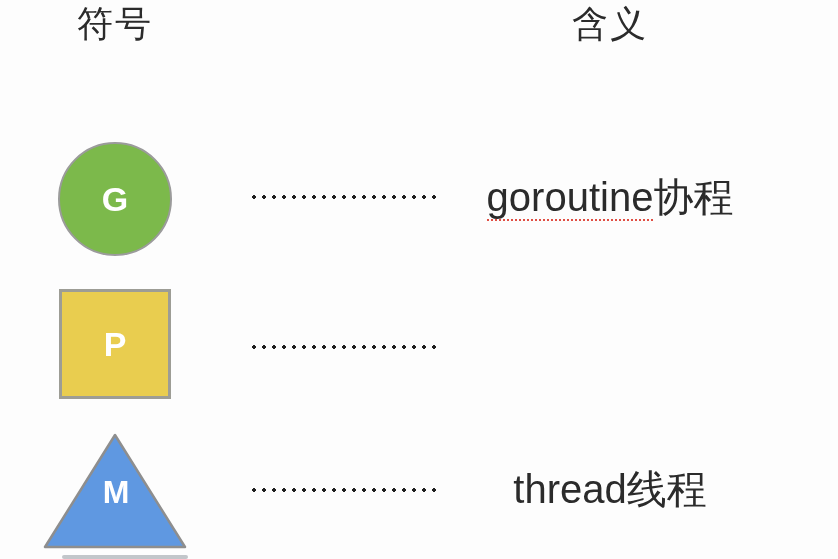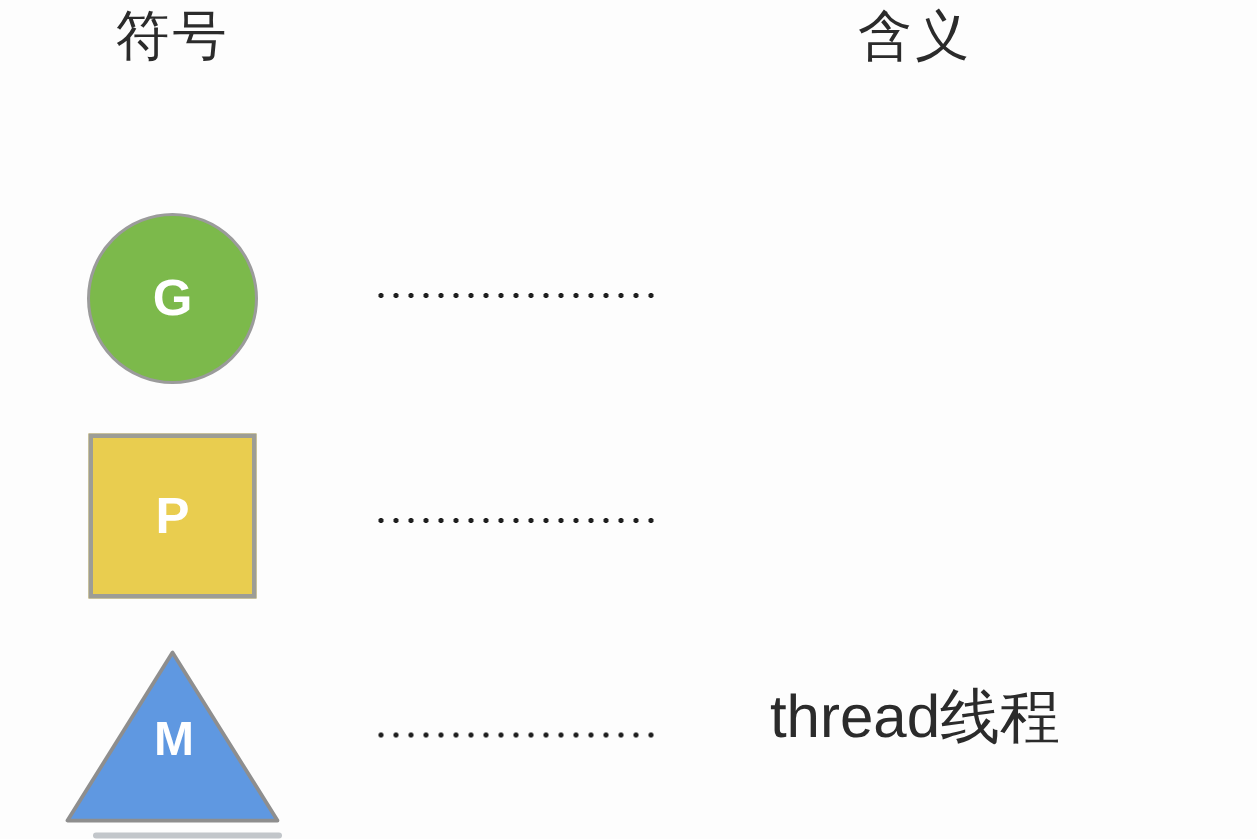--- a/index.html
+++ b/index.html
@@ -81,21 +81,21 @@
     left: 445px;
     width: 330px;
     text-align: center;
     font-size: 40px;
     color: #2b2b2b;
     line-height: 48px;
     white-space: nowrap;
   }
   .term-1 { top: 173px; }
   .term-2 { top: 322px; }
-  .term-3 { top: 454px; }
+  .term-3 { top: 465px; }
   .red-underline {
     border-bottom: 2px dotted #e04f44;
     padding-bottom: 0px;
   }
 
   
   .cutoff-bar {
     position: absolute;
     left: 62px; top: 555px;
     width: 126px; height: 4px;
@@ -108,20 +108,21 @@
 
 <div class="stage">
 
   <div class="hdr hdr-symbol">符号</div>
   <div class="hdr hdr-meaning">含义</div>
 
   <div class="shape-circle">
     <span class="shape-letter">G</span>
   </div>
   <div class="dots dots-1"></div>
+  <div class="term term-1"><span class="red-underline">goroutine</span><span>协程</span></div>
 
   <div class="shape-square">
     <span class="shape-letter">P</span>
   </div>
   <div class="dots dots-2"></div>
 
   <svg class="shape-triangle" viewBox="0 0 150 119">
     <polygon points="75,4 5,116 145,116" stroke-width="2.5" stroke-linejoin="round" stroke="#8e8e8e" fill="#5f98e1"></polygon>
     <text x="76" y="72" text-anchor="middle" fill="#ffffff" font-size="32" font-weight="bold">M</text>
   </svg>

